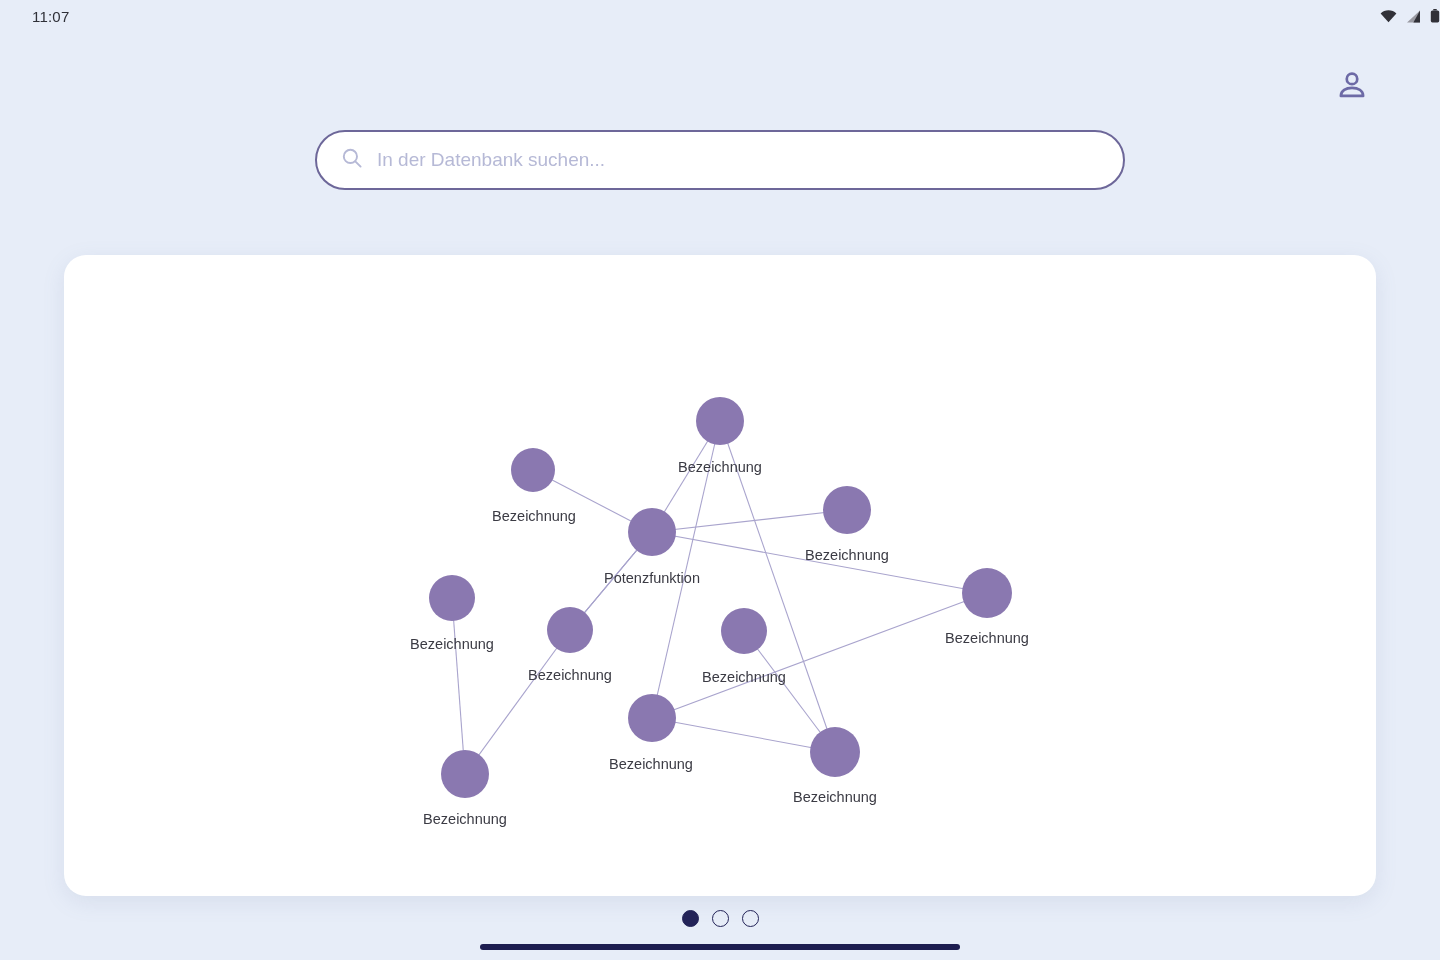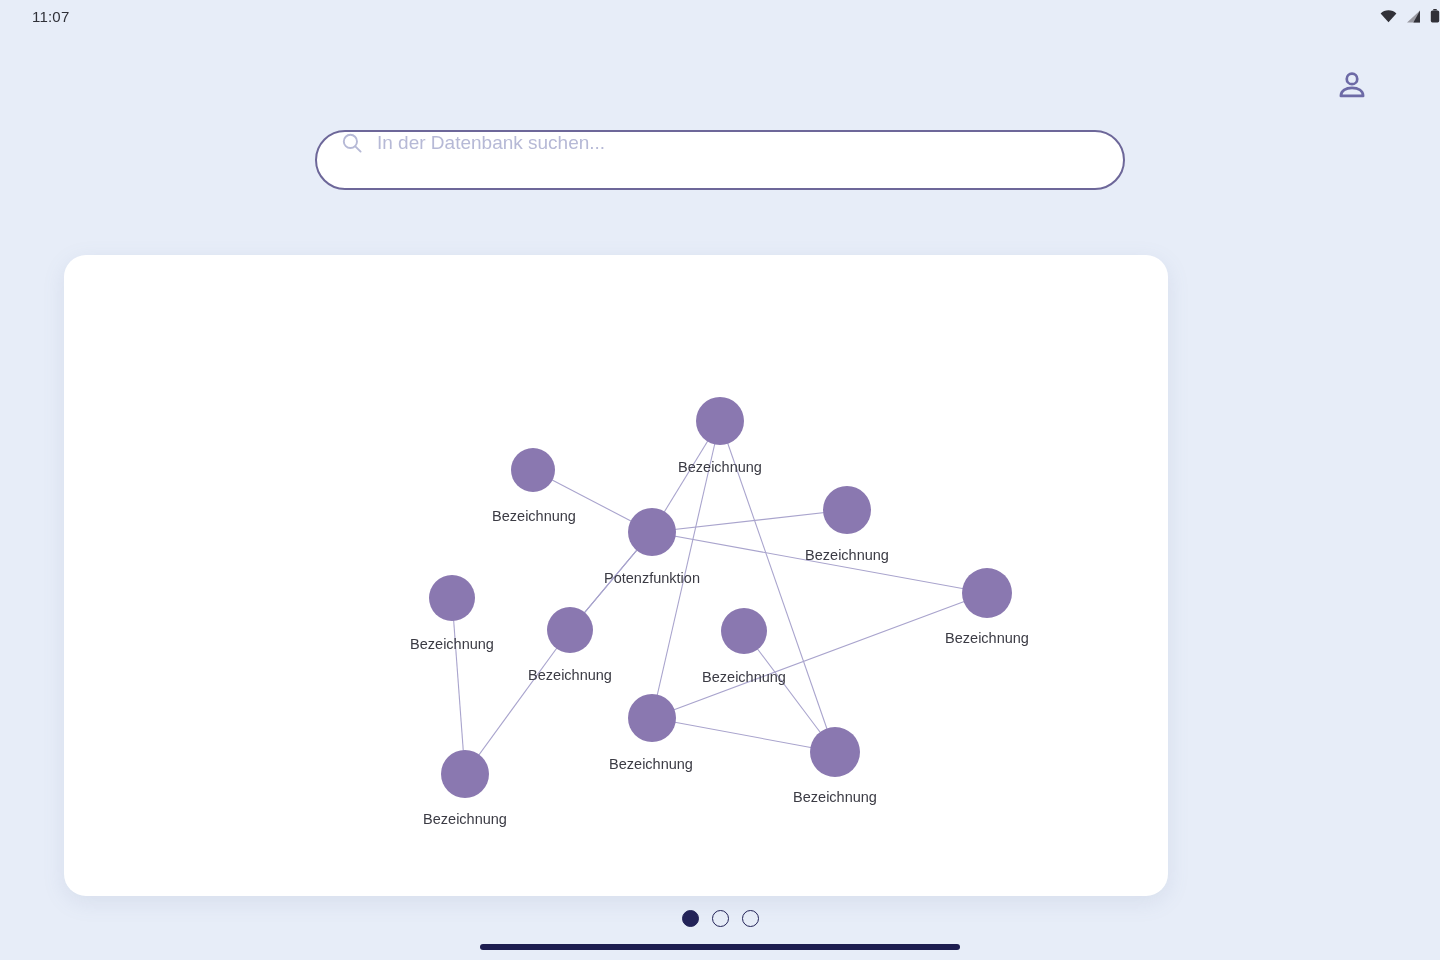--- a/index.html
+++ b/index.html
@@ -58,21 +58,21 @@
     position: absolute;
     top: 130px;
     left: 315px;
     width: 810px;
     height: 60px;
     box-sizing: border-box;
     background: #ffffff;
     border: 2px solid #6d6799;
     border-radius: 30px;
     display: flex;
-    align-items: flex-start;
+    align-items: center;
     padding: 0 24px;
     cursor: text;
   }
   .search-icon { flex: 0 0 auto; margin-right: 14px; display: block; }
   .search-input {
     flex: 1 1 auto;
     border: none;
     outline: none;
     background: transparent;
     font-family: "Liberation Sans", sans-serif;
@@ -83,21 +83,21 @@
   .search-input::placeholder {
     color: #b6b9d6;
     opacity: 1;
   }
 
   
   .graph-card {
     position: absolute;
     top: 255px;
     left: 64px;
-    width: 1104px;
+    width: 1312px;
     height: 641px;
     background: #ffffff;
     border-radius: 22px;
     box-shadow: 0 6px 22px rgba(110,125,165,0.13);
     overflow: hidden;
   }
   .graph-svg {
     position: absolute;
     top: 0; left: 0;
     width: 1312px;

